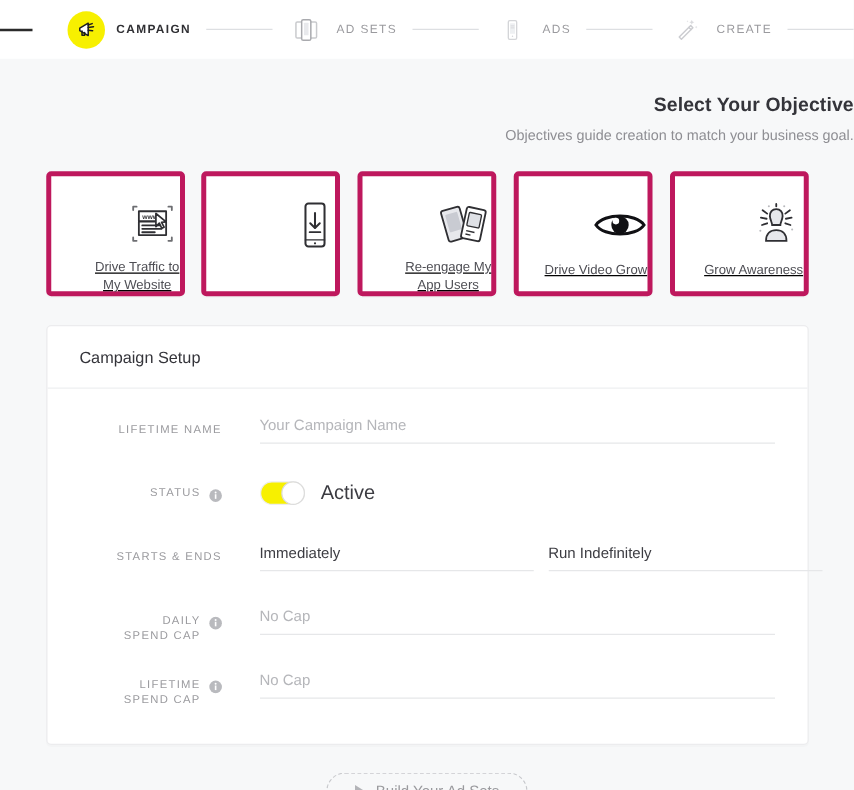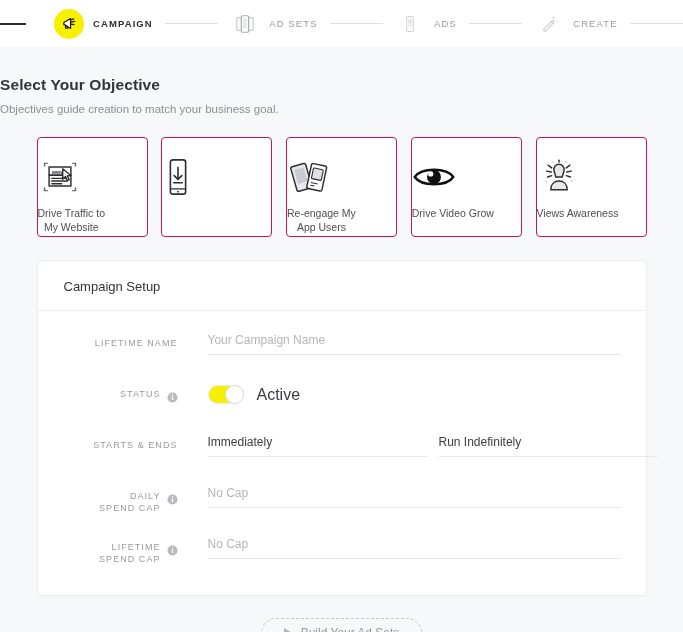--- a/index.html
+++ b/index.html
@@ -52,21 +52,21 @@
   .step-label.active { color: #303034; font-weight: 700; }
   .connector {
     height: 1px;
     background: #dddfe2;
     flex: 1 1 auto;
     margin: 0 12px;
     min-width: 20px;
   }
 
   
-  .page-head { text-align: left; padding-top: 29px; }
+  .page-head { text-align: right; padding-top: 29px; }
   .page-title {
     font-size: 15.5px;
     color: #34343a;
     font-weight: 700;
     letter-spacing: .1px;
   }
   .page-sub {
     margin-top: 9px;
     font-size: 11.5px;
     color: #8e8e93;
@@ -76,28 +76,29 @@
   .objectives {
     margin: 22px auto 0;
     width: 610px;
     display: flex;
     justify-content: space-between;
   }
   .obj-card {
     width: 111px;
     height: 100px;
     background: #ffffff;
-    border: 1px solid #be185d;
+    border: 4px solid #be185d;
     border-radius: 4px;
     display: flex;
     flex-direction: column;
-    align-items: flex-start;
+    align-items: flex-end;
     justify-content: flex-start;
     padding-top: 18px;
     box-shadow: 0 1px 1px rgba(0,0,0,.02);
+    text-decoration: underline;
   }
   .obj-icon {
     height: 42px;
     display: flex; align-items: center; justify-content: center;
   }
   .obj-label {
     margin-top: 8px;
     font-size: 10.5px;
     line-height: 14px;
     color: #4e4e54;
@@ -359,21 +360,21 @@
         <line x1="36" y1="9" x2="32" y2="12"></line>
         <line x1="37.5" y1="15.5" x2="32.5" y2="16.5"></line>
         <line x1="36.5" y1="22" x2="32" y2="20.5"></line>
         <line x1="24" y1="3.5" x2="24" y2="5.5"></line>
         <circle cx="17.5" cy="5.5" r=".9" fill="#b9babe" stroke="none"></circle>
         <circle cx="31" cy="5.5" r=".9" fill="#b9babe" stroke="none"></circle>
         <circle cx="38" cy="26" r=".9" fill="#b9babe" stroke="none"></circle>
         <circle cx="10" cy="27" r=".9" fill="#b9babe" stroke="none"></circle>
       </svg>
     </div>
-    <div class="obj-label">Views Awareness</div>
+    <div class="obj-label">Grow Awareness</div>
   </div>
 
 </div>
 
 <div class="panel">
   <div class="panel-head">
     <span class="panel-title">Campaign Setup</span>
   </div>
 
   <div class="panel-body">

